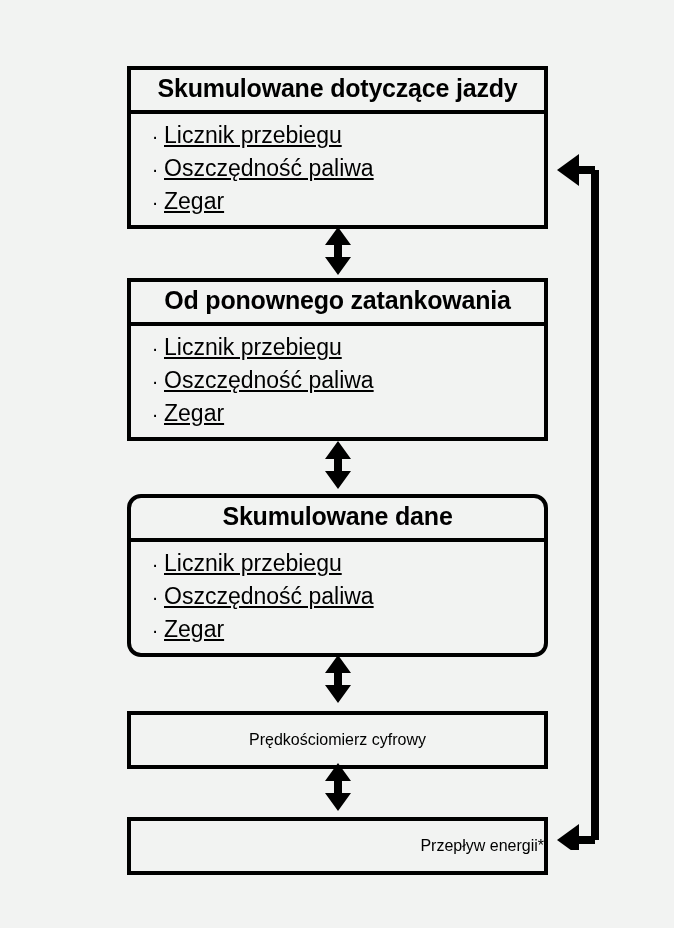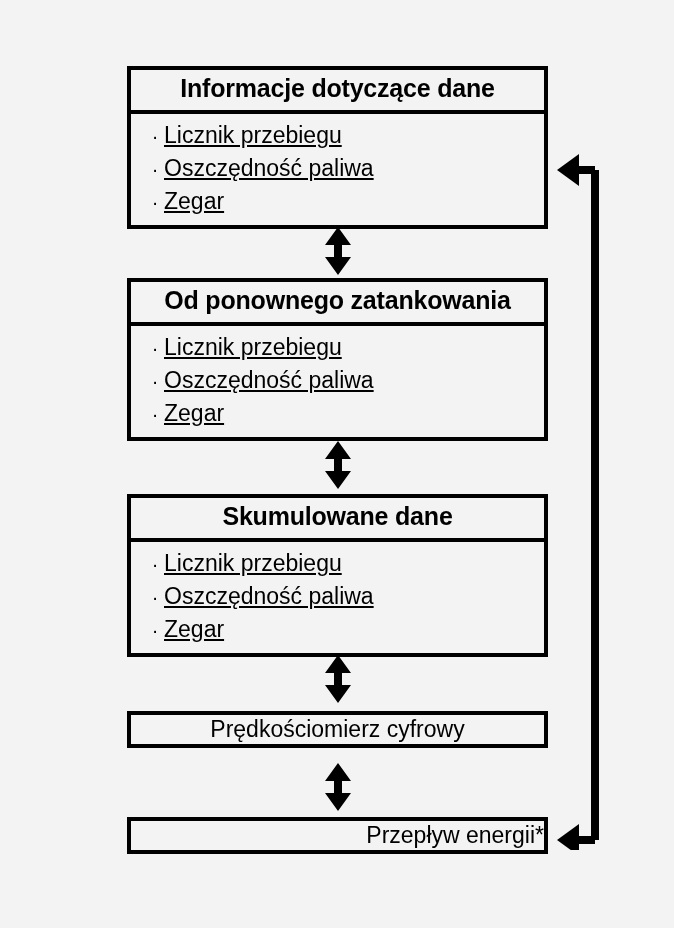--- a/index.html
+++ b/index.html
@@ -66,28 +66,28 @@
   .bullet-text {
     flex: 1 1 auto;
     text-decoration: underline;
   }
 
   
   .node-plain {
     position: absolute;
     left: 127px;
     width: 421px;
-    height: 37px;
+    height: 58px;
     box-sizing: border-box;
     border: 4px solid #000;
     background: #f2f3f2;
     display: flex;
     align-items: center;
     justify-content: center;
-    font-size: 23px;
+    font-size: 16px;
     white-space: nowrap;
   }
 
   
   .vda {
     position: absolute;
     width: 34px;
     left: 321px;
   }
   .vda svg { display: block; }
@@ -101,21 +101,21 @@
     height: 700px;
   }
   .loop svg { display: block; }
 </style>
 </head>
 <body>
 
 <div id="canvas">
 
   <div class="node" style="top:66px;">
-    <div class="node-header">Informacje dotyczące dane</div>
+    <div class="node-header">Skumulowane dotyczące jazdy</div>
     <div class="node-body">
       <div class="bullet-row">
         <span class="bullet-dot">·</span>
         <span class="bullet-text">Licznik przebiegu</span>
       </div>
       <div class="bullet-row">
         <span class="bullet-dot">·</span>
         <span class="bullet-text">Oszczędność paliwa</span>
       </div>
       <div class="bullet-row">
@@ -148,21 +148,21 @@
       </div>
     </div>
   </div>
 
   <div class="vda" style="top:440px;">
     <svg width="34" height="50" viewBox="0 0 34 50" aria-hidden="true">
       <polygon points="17,1 30,19 21,19 21,31 30,31 17,49 4,31 13,31 13,19 4,19" fill="#000"></polygon>
     </svg>
   </div>
 
-  <div class="node" style="top:494px;">
+  <div class="node" style="top:494px;border-radius:14px;">
     <div class="node-header">Skumulowane dane</div>
     <div class="node-body">
       <div class="bullet-row">
         <span class="bullet-dot">·</span>
         <span class="bullet-text">Licznik przebiegu</span>
       </div>
       <div class="bullet-row">
         <span class="bullet-dot">·</span>
         <span class="bullet-text">Oszczędność paliwa</span>
       </div>

